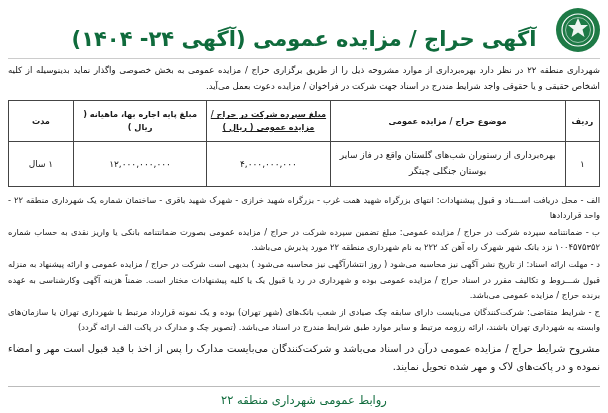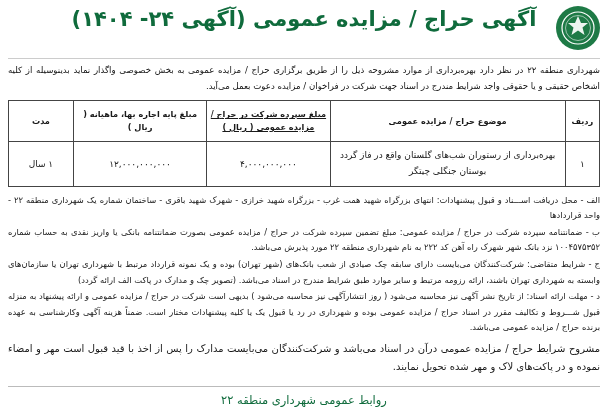--- a/index.html
+++ b/index.html
@@ -19,21 +19,21 @@
     width: 608px;
     height: 413px;
     box-sizing: border-box;
     padding: 6px 8px 4px 8px;
   }
 
   
   .header {
     display: flex;
     flex-direction: row;
-    align-items: flex-start;
+    align-items: flex-end;
     gap: 8px;
     height: 46px;
   }
   .logo {
     width: 44px;
     height: 44px;
     flex: 0 0 44px;
     border-radius: 50%;
     background: #1e7a46;
     display: flex;
@@ -163,45 +163,45 @@
         <th class="col-row">ردیف</th>
         <th class="col-subject">موضوع حراج / مزایده عمومی</th>
         <th class="col-dep">مبلغ سپرده شرکت در حراج / مزایده عمومی ( ریال )</th>
         <th class="col-buy">مبلغ پایه اجاره بها، ماهیانه ( ریال )</th>
         <th class="col-dur">مدت</th>
       </tr>
     </thead>
     <tbody>
       <tr>
         <td>۱</td>
-        <td class="subject-cell">بهره‌برداری از رستوران شب‌های گلستان واقع در فاز گردد بوستان جنگلی چیتگر</td>
+        <td class="subject-cell">بهره‌برداری از رستوران شب‌های گلستان واقع در فاز سایر بوستان جنگلی چیتگر</td>
         <td>۴,۰۰۰,۰۰۰,۰۰۰</td>
         <td>۱۲,۰۰۰,۰۰۰,۰۰۰</td>
         <td>۱ سال</td>
       </tr>
     </tbody>
   </table>
 
   <div class="conditions">
     <div class="cond-line">
       <b>الف - محل دریافت اســـناد و قبول پیشنهادات:</b>
       <span>انتهای بزرگراه شهید همت غرب - بزرگراه شهید خرازی - شهرک شهید باقری - ساختمان شماره یک شهرداری منطقه ۲۲ - واحد قراردادها</span>
     </div>
     <div class="cond-line">
       <b>ب - ضمانتنامه سپرده شرکت در حراج / مزایده عمومی:</b>
       <span>مبلغ تضمین سپرده شرکت در حراج / مزایده عمومی بصورت ضمانتنامه بانکی یا واریز نقدی به حساب شماره ۱۰۰۴۵۷۵۳۵۲ نزد بانک شهر شهرک راه آهن کد ۲۲۲ به نام شهرداری منطقه ۲۲ مورد پذیرش می‌باشد.</span>
     </div>
     <div class="cond-line">
+      <b>د - مهلت ارائه اسناد:</b>
+      <span>از تاریخ نشر آگهی نیز محاسبه می‌شود ( روز انتشارآگهی نیز محاسبه می‌شود ) بدیهی است شرکت در حراج / مزایده عمومی و ارائه پیشنهاد به منزله قبول شـــروط و تکالیف مقرر در اسناد حراج / مزایده عمومی بوده و شهرداری در رد یا قبول یک یا کلیه پیشنهادات مختار است. ضمناً هزینه آگهی وکارشناسی به عهده برنده حراج / مزایده عمومی می‌باشد.</span>
+    </div>
+    <div class="cond-line">
       <b>ج - شرایط متقاضی:</b>
       <span>شرکت‌کنندگان می‌بایست دارای سابقه چک صیادی از شعب بانک‌های (شهر تهران) بوده و یک نمونه قرارداد مرتبط با شهرداری تهران یا سازمان‌های وابسته به شهرداری تهران باشند، ارائه رزومه مرتبط و سایر موارد طبق شرایط مندرج در اسناد می‌باشد. (تصویر چک و مدارک در پاکت الف ارائه گردد)</span>
     </div>
-    <div class="cond-line">
-      <b>د - مهلت ارائه اسناد:</b>
-      <span>از تاریخ نشر آگهی نیز محاسبه می‌شود ( روز انتشارآگهی نیز محاسبه می‌شود ) بدیهی است شرکت در حراج / مزایده عمومی و ارائه پیشنهاد به منزله قبول شـــروط و تکالیف مقرر در اسناد حراج / مزایده عمومی بوده و شهرداری در رد یا قبول یک یا کلیه پیشنهادات مختار است. ضمناً هزینه آگهی وکارشناسی به عهده برنده حراج / مزایده عمومی می‌باشد.</span>
-    </div>
   </div>
 
   <div class="note">مشروح شرایط حراج / مزایده عمومی درآن در اسناد می‌باشد و شرکت‌کنندگان می‌بایست مدارک را پس از اخذ با قید قبول است مهر و امضاء نموده و در پاکت‌های لاک و مهر شده تحویل نمایند.</div>
 
   <div class="footer-rule"></div>
   <div class="footer">روابط عمومی شهرداری منطقه ۲۲</div>
 
 </div>
 
 </body></html>

